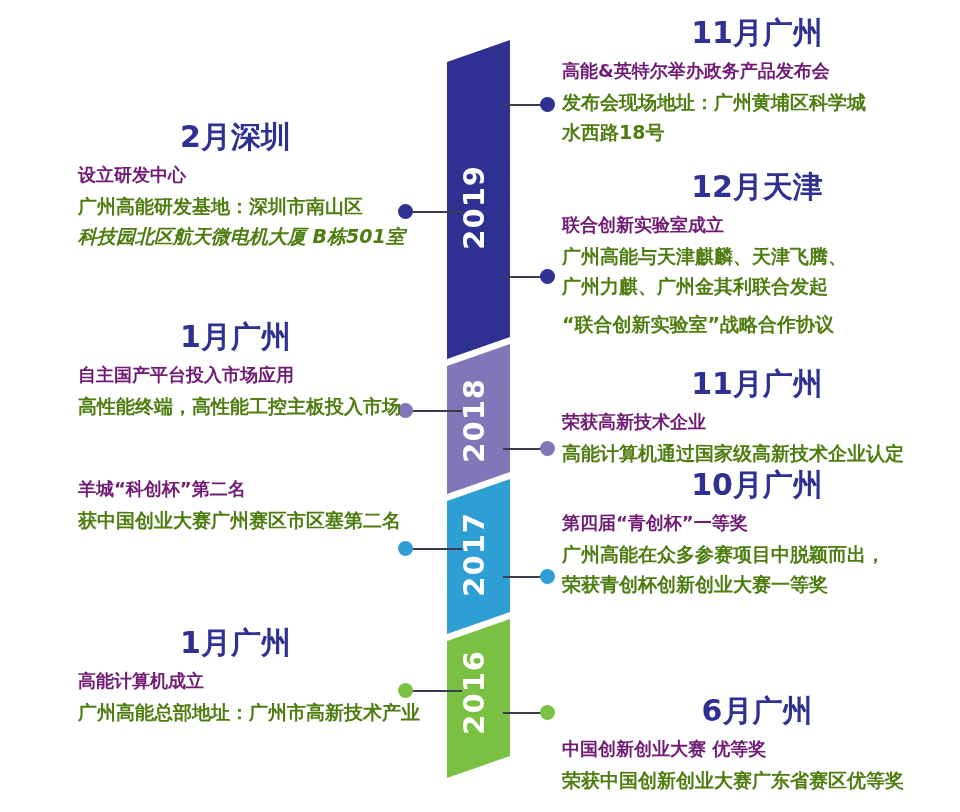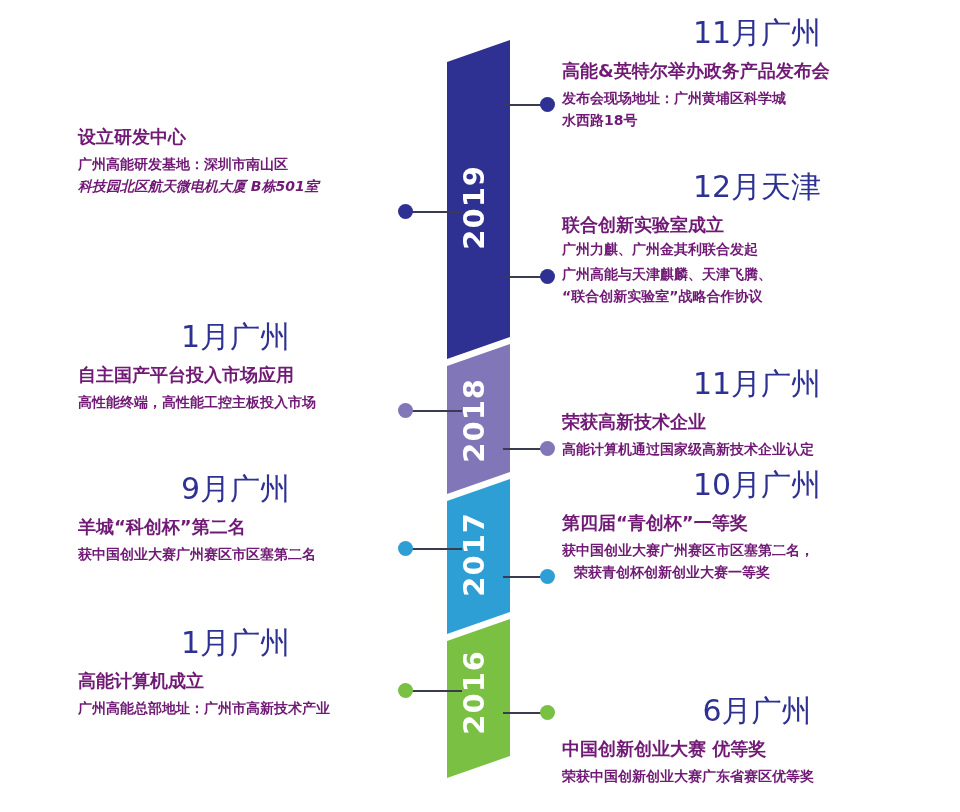--- a/index.html
+++ b/index.html
@@ -30,38 +30,38 @@
   
   .conn-line { position:absolute; height:2px; background:#3b3b4f; }
   .dot { position:absolute; width:15px; height:15px; border-radius:50%; }
 
   
   .entry { position:absolute; }
   .entry.left  { text-align:left; }
   .entry.right { text-align:left; }
   .e-month {
     color:#2e3192;
-    font-weight:400;
+    font-weight:700;
     font-size:30px;
     line-height:1.25;
     white-space:nowrap;
   }
   .e-month.center { text-align:center; }
   .e-title {
     color:#701a75;
     font-weight:700;
     font-size:18px;
     line-height:1.45;
     margin-top:6px;
     white-space:nowrap;
   }
   .e-desc {
-    color:#701a75;
+    color:#4d7c0f;
     font-weight:700;
-    font-size:14px;
+    font-size:19px;
     line-height:1.6;
     margin-top:3px;
     white-space:nowrap;
   }
 </style>
 </head>
 <body>
 
 <div id="stage">
 
@@ -98,69 +98,69 @@
   <div class="conn-line" style="left:503px; top:448px; width:45px;"></div>
   <div class="dot" style="left:540px; top:441px; background:#8076b8;"></div>
 
   <div class="conn-line" style="left:503px; top:576px; width:45px;"></div>
   <div class="dot" style="left:540px; top:569px; background:#2e9fd4;"></div>
 
   <div class="conn-line" style="left:503px; top:712px; width:45px;"></div>
   <div class="dot" style="left:540px; top:705px; background:#7ac043;"></div>
 
   <div class="entry left" style="left:78px; top:118px; width:315px;">
+    <div class="e-month center">2月深圳</div>
     <div class="e-title">设立研发中心</div>
     <div class="e-desc">广州高能研发基地：深圳市南山区</div>
     <div class="e-desc" style="margin-top:0;font-style:italic;">科技园北区航天微电机大厦 B栋501室</div>
   </div>
 
   <div class="entry left" style="left:78px; top:318px; width:315px;">
     <div class="e-month center">1月广州</div>
     <div class="e-title">自主国产平台投入市场应用</div>
     <div class="e-desc">高性能终端，高性能工控主板投入市场</div>
   </div>
 
   <div class="entry left" style="left:78px; top:470px; width:315px;">
-    <div class="e-month center">9月广州</div>
     <div class="e-title">羊城“科创杯”第二名</div>
     <div class="e-desc">获中国创业大赛广州赛区市区塞第二名</div>
   </div>
 
   <div class="entry left" style="left:78px; top:624px; width:315px;">
     <div class="e-month center">1月广州</div>
     <div class="e-title">高能计算机成立</div>
     <div class="e-desc">广州高能总部地址：广州市高新技术产业</div>
   </div>
 
   <div class="entry right" style="left:562px; top:14px; width:390px;">
     <div class="e-month center">11月广州</div>
     <div class="e-title">高能&amp;英特尔举办政务产品发布会</div>
     <div class="e-desc">发布会现场地址：广州黄埔区科学城</div>
     <div class="e-desc" style="margin-top:0;">水西路18号</div>
   </div>
 
   <div class="entry right" style="left:562px; top:168px; width:390px;">
     <div class="e-month center">12月天津</div>
     <div class="e-title">联合创新实验室成立</div>
+    <div class="e-desc">广州高能与天津麒麟、天津飞腾、</div>
     <div class="e-desc" style="margin-top:0;">广州力麒、广州金其利联合发起</div>
-    <div class="e-desc">广州高能与天津麒麟、天津飞腾、</div>
-    <div class="e-desc" style="margin-top:0;">“联合创新实验室”战略合作协议</div>
+    <div class="e-desc" style="margin-top:8px;">“联合创新实验室”战略合作协议</div>
   </div>
 
   <div class="entry right" style="left:562px; top:365px; width:390px;">
     <div class="e-month center">11月广州</div>
     <div class="e-title">荣获高新技术企业</div>
     <div class="e-desc">高能计算机通过国家级高新技术企业认定</div>
   </div>
 
   <div class="entry right" style="left:562px; top:466px; width:390px;">
     <div class="e-month center">10月广州</div>
     <div class="e-title">第四届“青创杯”一等奖</div>
-    <div class="e-desc">获中国创业大赛广州赛区市区塞第二名，</div>
-    <div class="e-desc" style="margin-top:0;margin-left:12px;">荣获青创杯创新创业大赛一等奖</div>
+    <div class="e-desc">广州高能在众多参赛项目中脱颖而出，</div>
+    <div class="e-desc" style="margin-top:0;">荣获青创杯创新创业大赛一等奖</div>
   </div>
 
   <div class="entry right" style="left:562px; top:692px; width:390px;">
     <div class="e-month center">6月广州</div>
     <div class="e-title">中国创新创业大赛 优等奖</div>
     <div class="e-desc">荣获中国创新创业大赛广东省赛区优等奖</div>
   </div>
 
 </div>
 

